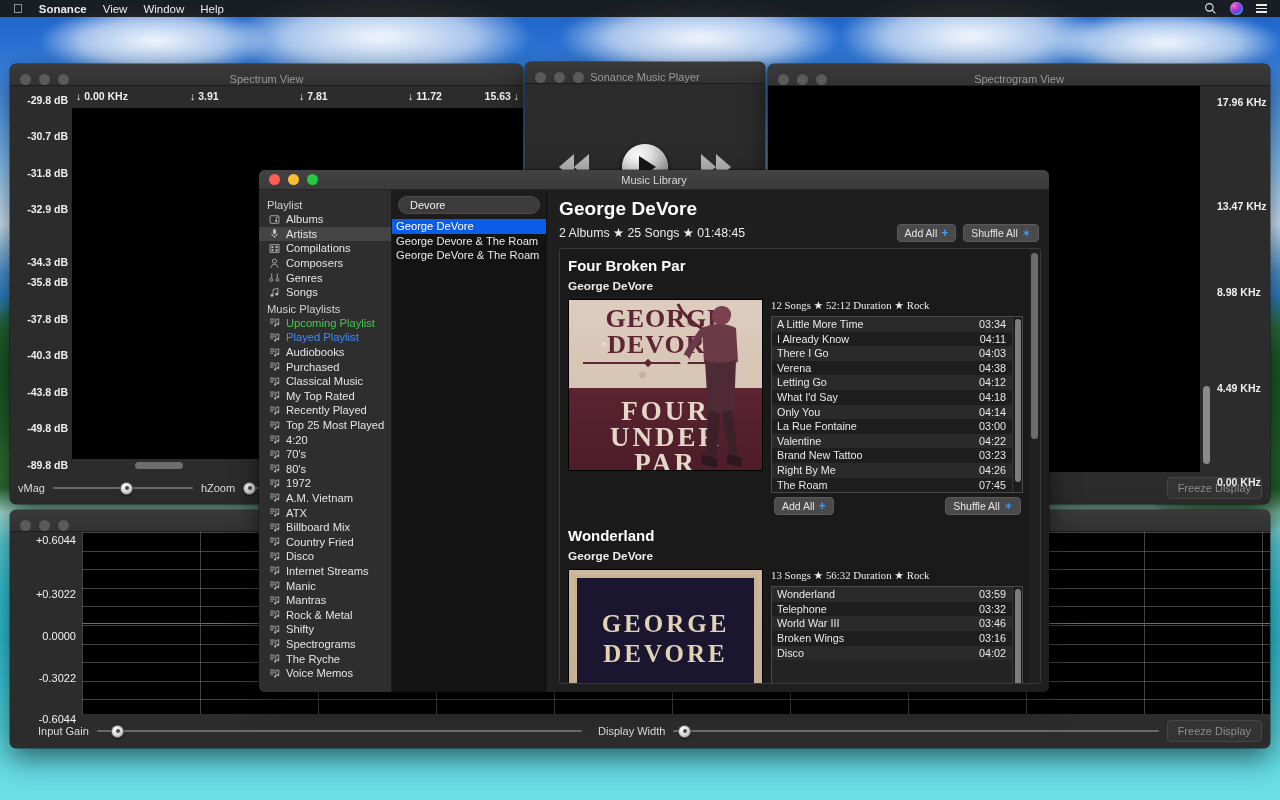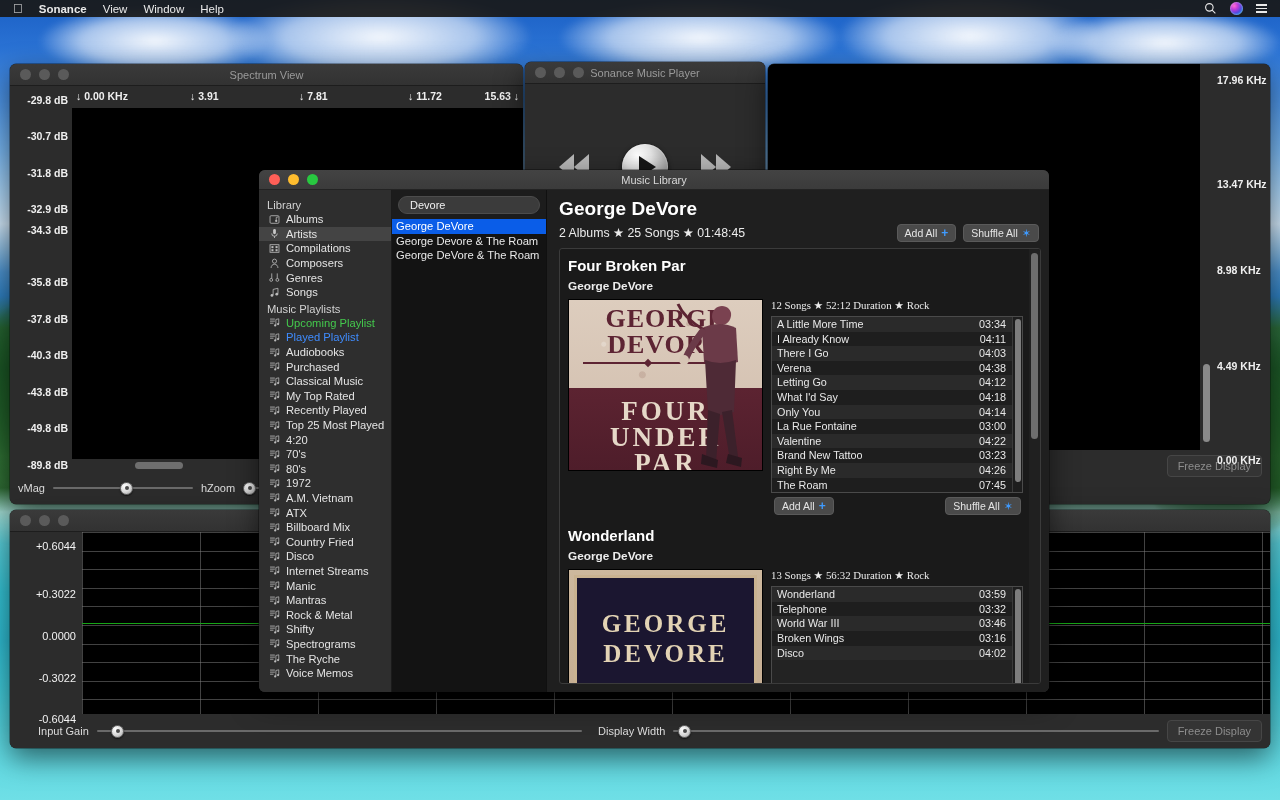--- a/index.html
+++ b/index.html
@@ -71,21 +71,21 @@
     position: absolute;
     background: #2c2c2c;
     border-radius: 6px;
     box-shadow: 0 10px 28px rgba(0,0,0,0.55), 0 0 0 0.5px rgba(0,0,0,0.6);
     overflow: hidden;
   }
   .titlebar {
     height: 22px;
     background: linear-gradient(to bottom, #3a3a3a, #323232);
     border-bottom: 1px solid #1d1d1d;
-    display: flex; align-items: center;
+    display: flex; align-items: flex-end;
     position: relative;
   }
   .tl-title {
     position: absolute; left: 0; right: 0; text-align: center;
     font-size: 11px; color: #9a9a9a;
     pointer-events: none;
   }
   .tl-title.active { color: #d8d8d8; }
   .lights { display: flex; gap: 8px; margin-left: 10px; z-index: 2; }
   .lt { width: 11px; height: 11px; border-radius: 50%; background: #5a5a5a; }
@@ -407,21 +407,21 @@
       </div>
       <div class="tl-title">Spectrum View</div>
     </div>
     <div class="spec-body">
       <div class="spec-top">
         <div class="db-axis">
           <span style="top:8px">-29.8 dB</span>
           <span style="top:44px">-30.7 dB</span>
           <span style="top:81px">-31.8 dB</span>
           <span style="top:117px">-32.9 dB</span>
-          <span style="top:138px">-34.3 dB</span>
+          <span style="top:170px">-34.3 dB</span>
           <span style="top:190px">-35.8 dB</span>
           <span style="top:227px">-37.8 dB</span>
           <span style="top:263px">-40.3 dB</span>
           <span style="top:300px">-43.8 dB</span>
           <span style="top:336px">-49.8 dB</span>
           <span style="top:373px">-89.8 dB</span>
         </div>
         <div class="spec-plotwrap">
           <div class="freq-header">
             <span style="left:4px">↓ 0.00 KHz</span>
@@ -473,20 +473,28 @@
         <div class="play-tri"></div>
       </div>
       <div class="tri-next">
         <div class="tri tri-r"></div>
           <div class="tri tri-r"></div>
       </div>
     </div>
   </div>
 
   <div class="win" id="spectrogram-win">
+    <div class="titlebar">
+      <div class="lights">
+        <div class="lt"></div>
+        <div class="lt"></div>
+        <div class="lt"></div>
+      </div>
+      <div class="tl-title">Spectrogram View</div>
+    </div>
     <div class="sg-body">
       <div class="sg-top">
         <div class="sg-plot"></div>
         <div class="sg-vscroll">
           <div class="thumb" style="top:300px; height:78px;"></div>
         </div>
         <div class="khz-axis">
           <span style="top:10px">17.96 KHz</span>
           <span style="top:114px">13.47 KHz</span>
           <span style="top:200px">8.98 KHz</span>
@@ -508,21 +516,21 @@
     <div class="titlebar">
       <div class="lights">
         <div class="lt"></div>
         <div class="lt"></div>
         <div class="lt"></div>
       </div>
     </div>
     <div class="scope-body">
       <div class="scope-top">
         <div class="amp-axis">
-          <span style="top:8px">+0.6044</span>
+          <span style="top:2px">+0.6044</span>
           <span style="top:56px">+0.3022</span>
           <span style="top:98px">0.0000</span>
           <span style="top:140px">-0.3022</span>
           <span style="top:181px">-0.6044</span>
         </div>
         <div class="scope-plot">
           <div class="scope-trace"></div>
         </div>
       </div>
       <div class="ctrl-row" style="height:34px">
@@ -551,21 +559,21 @@
         <div class="lt"></div>
         <div class="lt"></div>
         <div class="lt"></div>
       </div>
       <div class="tl-title active">Music Library</div>
     </div>
 
     <div class="lib-body">
 
       <div class="lib-sidebar">
-        <div class="sec-header">Library</div>
+        <div class="sec-header">Playlist</div>
 
         <div class="side-row">
           <svg class="sicon" viewBox="0 0 16 16">
             <rect x="1.5" y="2.5" width="13" height="11" rx="1.5" fill="none" stroke="#cfcfcf" stroke-width="1.2"></rect>
             <circle cx="10.5" cy="10" r="1.6" fill="#cfcfcf"></circle>
               <path d="M10.5 10V5l3 -0.8" stroke="#cfcfcf" stroke-width="1.1" fill="none"></path>
           </svg>
           <span class="lbl">Albums</span>
         </div>
 

